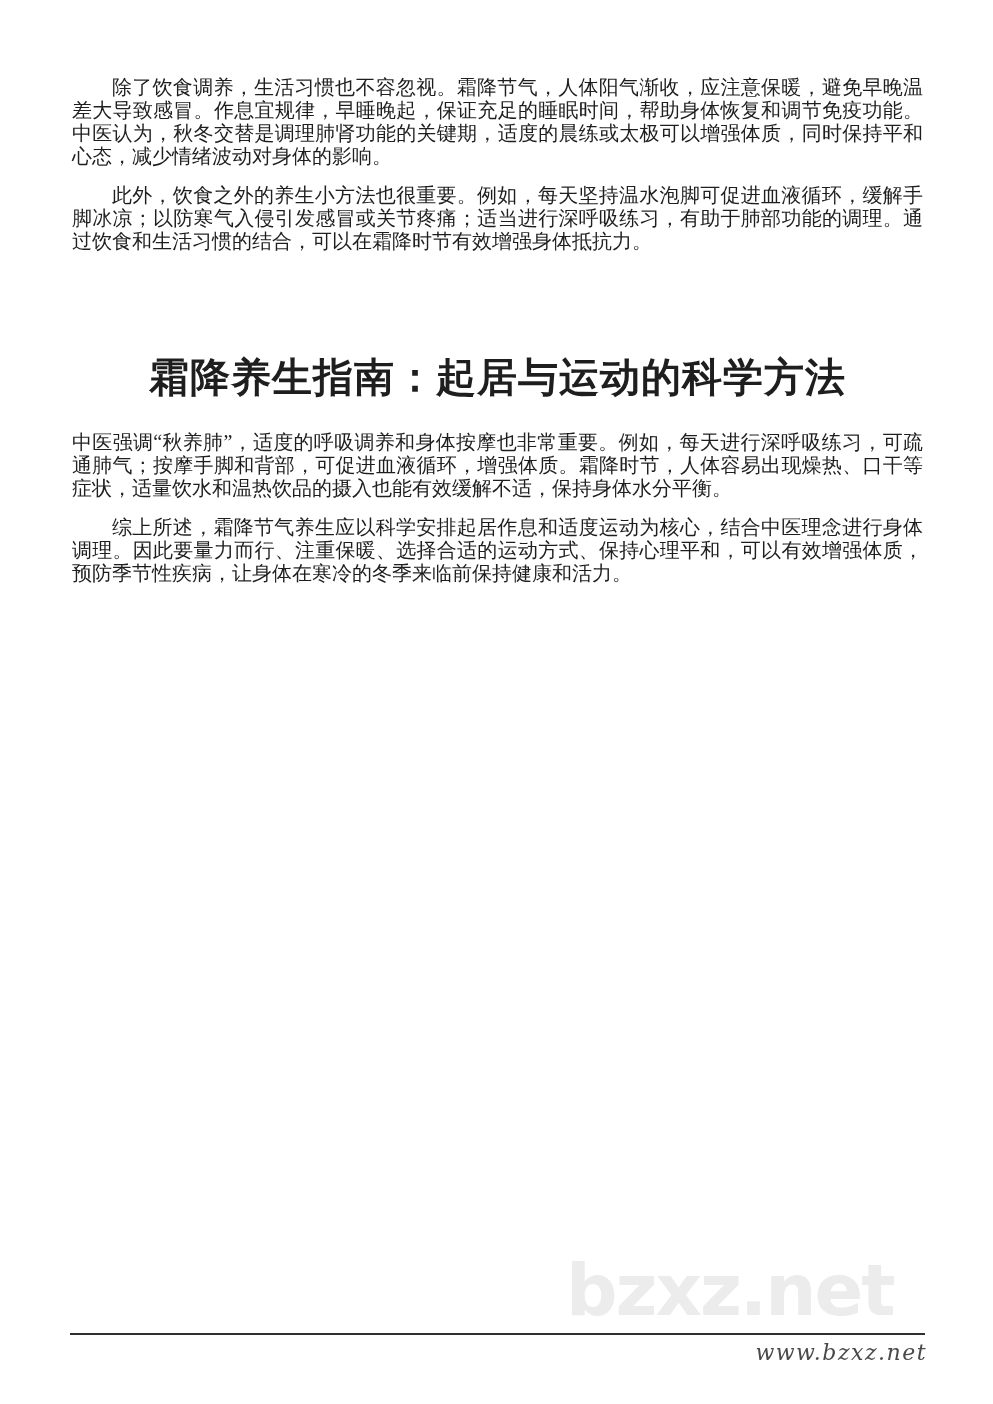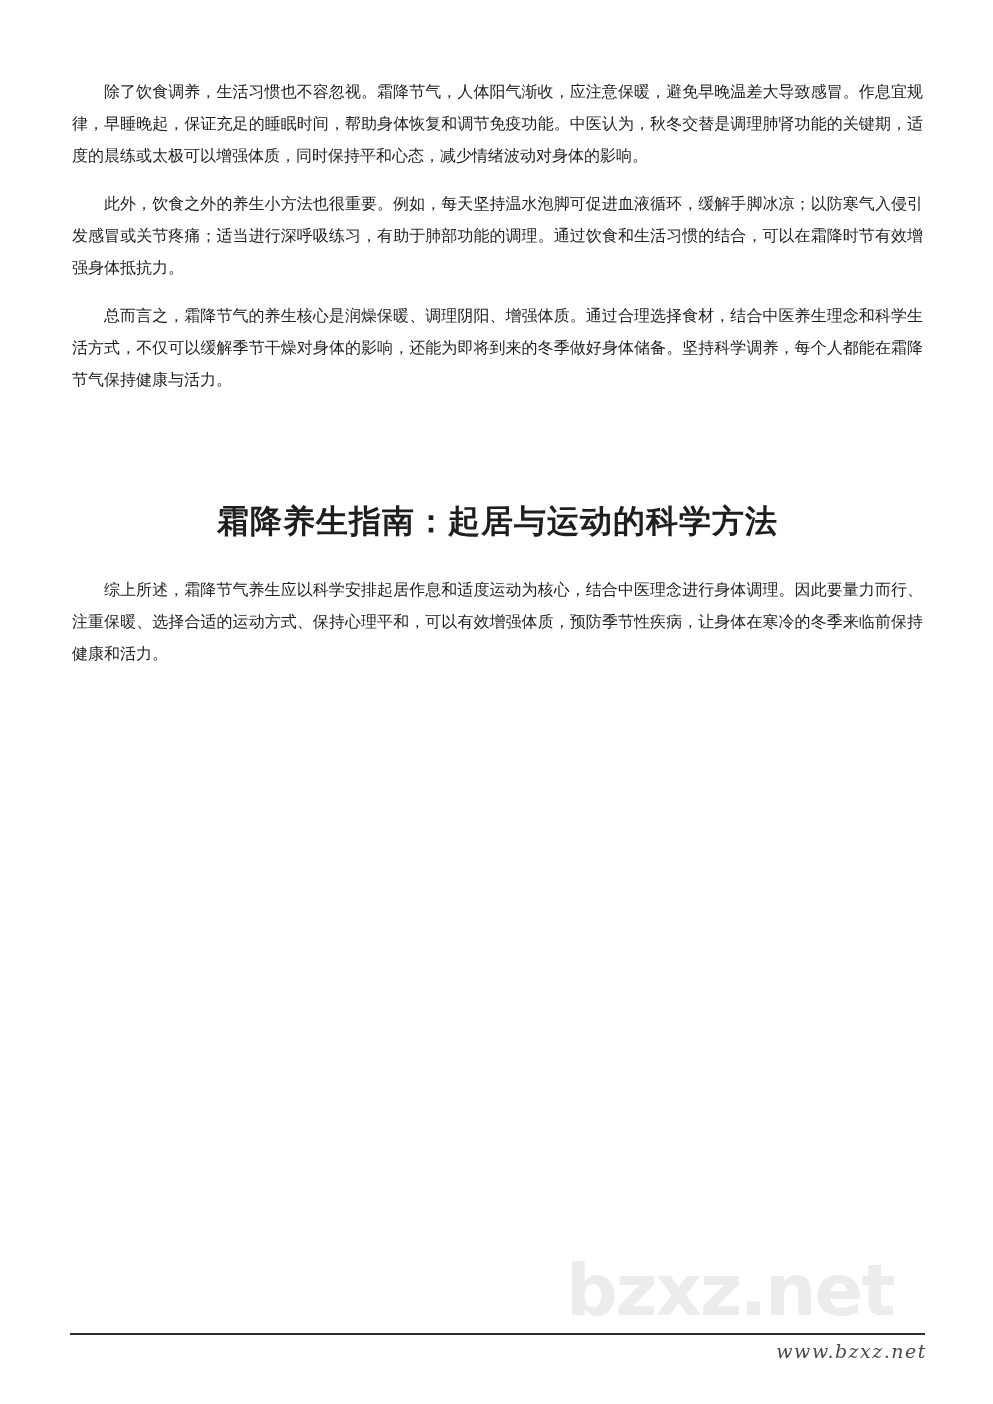--- a/index.html
+++ b/index.html
@@ -12,30 +12,30 @@
     font-family: "Liberation Serif", "DejaVu Serif", serif;
     color: #1e1e1e;
   }
   .content {
     position: absolute;
     left: 72px;
     top: 76px;
     width: 851px;
   }
   .body-para {
-    font-size: 16px;
-    line-height: 32px;
+    font-size: 20px;
+    line-height: 23px;
     margin: 0 0 16px 0;
     text-align: justify;
     text-indent: 2em;
     word-break: break-all;
   }
   .no-indent { text-indent: 0; }
   .section-title {
-    font-size: 32px;
+    font-size: 40px;
     line-height: 40px;
     font-weight: 700;
     text-align: center;
     margin: 105px 0 33px 0;
     letter-spacing: 1px;
   }
   .watermark {
     position: absolute;
     top: 1254px;
     left: 566px;
@@ -54,42 +54,42 @@
     width: 855px;
     height: 2px;
     background: #2f2f2f;
   }
   .footer-url {
     position: absolute;
     top: 1340px;
     right: 66px;
     font-family: "DejaVu Serif", serif;
     font-style: italic;
-    font-size: 19px;
+    font-size: 22px;
     letter-spacing: 1.5px;
     color: #4a4a4a;
   }
 </style>
 </head>
 <body>
 
 <div class="page">
   <div class="content">
 
     <p class="body-para">除了饮食调养，生活习惯也不容忽视。霜降节气，人体阳气渐收，应注意保暖，避免早晚温差大导致感冒。作息宜规律，早睡晚起，保证充足的睡眠时间，帮助身体恢复和调节免疫功能。中医认为，秋冬交替是调理肺肾功能的关键期，适度的晨练或太极可以增强体质，同时保持平和心态，减少情绪波动对身体的影响。</p>
 
     <p class="body-para">此外，饮食之外的养生小方法也很重要。例如，每天坚持温水泡脚可促进血液循环，缓解手脚冰凉；以防寒气入侵引发感冒或关节疼痛；适当进行深呼吸练习，有助于肺部功能的调理。通过饮食和生活习惯的结合，可以在霜降时节有效增强身体抵抗力。</p>
 
-    <p class="body-para">总而言之，霜降节气的养生核心是润燥保暖、调理阴阳、增强体质。通过合理选择食材，结合中医养生理念和科学生活方式，不仅可以缓解季节干燥对身体的影响，还能为即将到来的冬季做好身体储备。坚持科学调养，每个人都能在霜降节气保持健康与活力。</p>
 
     <h1 class="section-title">霜降养生指南：起居与运动的科学方法</h1>
 
 
 
 
+    <p class="body-para no-indent">中医强调“秋养肺”，适度的呼吸调养和身体按摩也非常重要。例如，每天进行深呼吸练习，可疏通肺气；按摩手脚和背部，可促进血液循环，增强体质。霜降时节，人体容易出现燥热、口干等症状，适量饮水和温热饮品的摄入也能有效缓解不适，保持身体水分平衡。</p>
 
 
     <p class="body-para">综上所述，霜降节气养生应以科学安排起居作息和适度运动为核心，结合中医理念进行身体调理。因此要量力而行、注重保暖、选择合适的运动方式、保持心理平和，可以有效增强体质，预防季节性疾病，让身体在寒冷的冬季来临前保持健康和活力。</p>
 
   </div>
 
   <div class="watermark">bzxz.net</div>
 
   <div class="footer-rule"></div>
 

